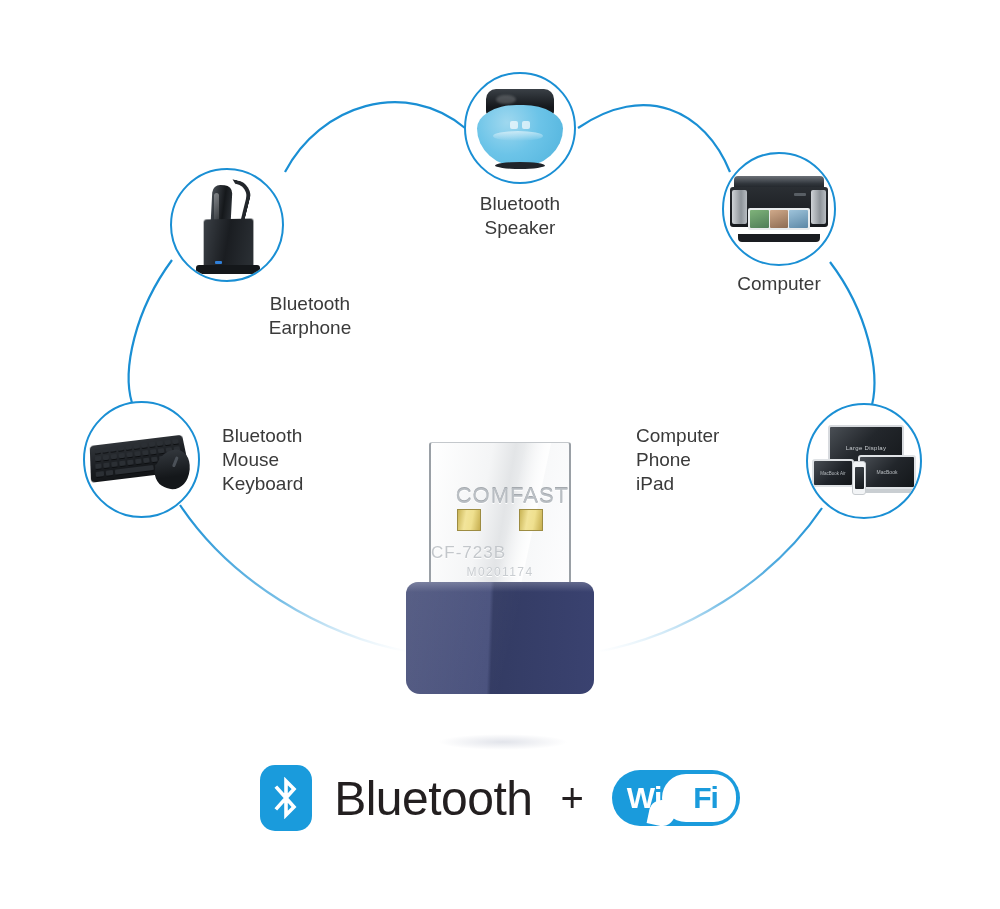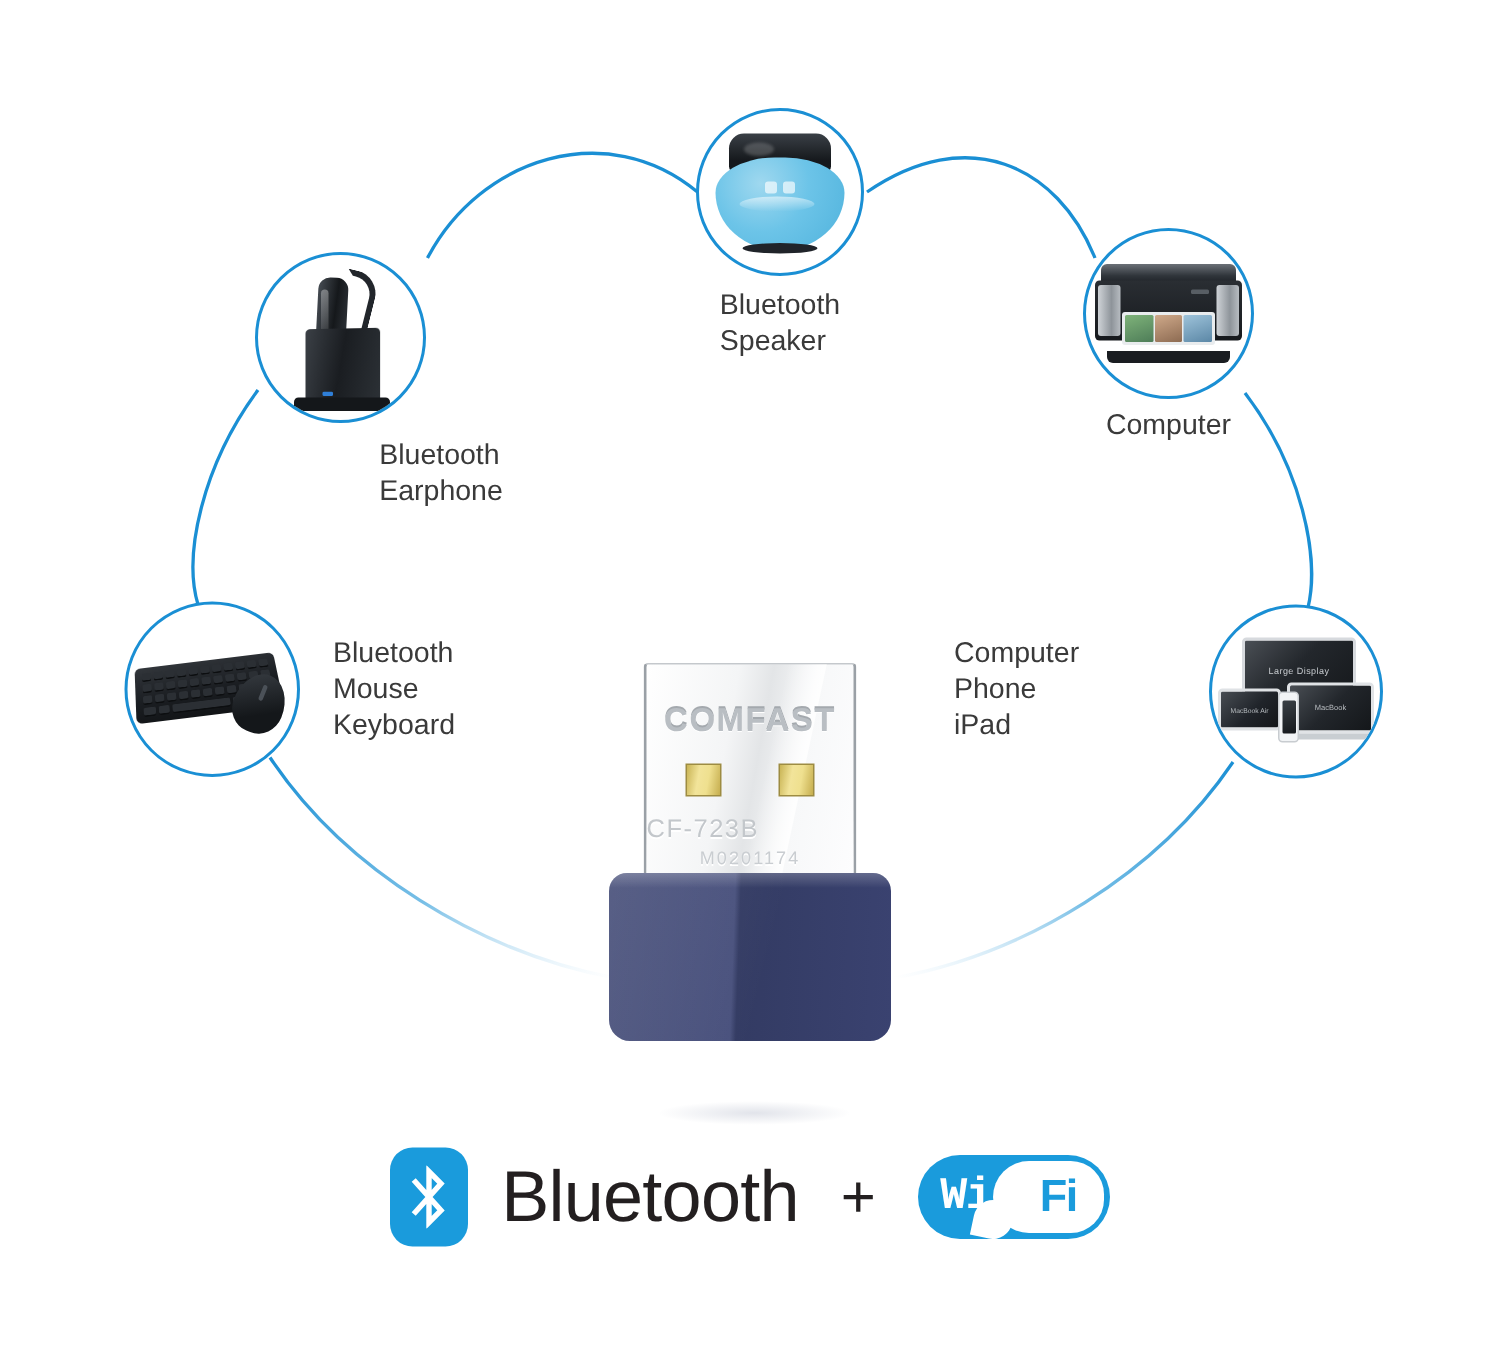--- a/index.html
+++ b/index.html
@@ -25,21 +25,21 @@
     overflow:hidden;
     display:flex; align-items:center; justify-content:center;
   }
   .node-label {
     position:absolute;
     color:#3a3a3a;
     font-size:19px;
     line-height:24px;
     white-space:pre-line;
   }
-  .label-center { text-align:left; transform:translateX(-50%); }
+  .label-center { text-align:center; transform:translateX(-50%); }
   .label-right  { }
   .label-left   { text-align:left; }
 
   
   .speaker { position:relative; width:86px; height:78px; }
   .spk-top {
     position:absolute; left:9px; top:0; width:68px; height:26px;
     background:linear-gradient(180deg,#3a4046 0%,#15181c 70%);
     border-radius:10px 10px 4px 4px;
   }
@@ -216,22 +216,22 @@
     border-right:2px solid #9aa0a6;
     border-top:1px solid #c4c8cc;
     overflow:hidden;
   }
   .usb-sheen{
     position:absolute; left:56%; top:-10%; width:26px; height:130%;
     background:linear-gradient(90deg,rgba(255,255,255,0),rgba(255,255,255,.9));
     transform:skewX(-12deg);
   }
   .usb-brand{
-    position:absolute; left:0; right:0; top:24px; text-align:center;
-    font-size:22px; font-weight:700; letter-spacing:1px;
+    position:absolute; left:0; right:0; top:40px; text-align:right;
+    font-size:22px; font-weight:400; letter-spacing:1px;
     color:#b9bec3;
     text-shadow:0 1px 0 #ffffff, 0 -1px 0 #a4a9ae;
     font-family:"Liberation Sans", sans-serif;
   }
   .usb-pads{
     position:absolute; left:0; right:0; top:66px;
     display:flex; justify-content:center; gap:38px;
   }
   .usb-pads i{
     display:block; width:24px; height:22px;
@@ -283,21 +283,21 @@
   }
   .plus{ font-size:40px; color:#231f20; margin:0 6px; }
   .wifi-badge{
     width:128px; height:56px; border-radius:28px;
     background:#1a9bdc;
     position:relative; overflow:hidden;
     display:flex; align-items:center;
   }
   .wifi-wi{
     color:#ffffff; font-size:30px; font-weight:700;
-    margin-left:15px; z-index:2; letter-spacing:-1px;font-family:Liberation Mono, monospace;
+    margin-left:15px; z-index:2; letter-spacing:-1px;
   }
   .wifi-blob{
     position:absolute; right:4px; top:4px; width:74px; height:48px;
     background:#ffffff; border-radius:26px 24px 24px 26px;
   }
   .wifi-blob:after{
     content:""; position:absolute; left:-13px; bottom:-4px;
     width:26px; height:26px; background:#ffffff;
     border-radius:50% 50% 50% 0; transform:rotate(12deg);
   }
@@ -357,21 +357,21 @@
     <div class="bubble" style="left:170px; top:168px; width:114px; height:114px;">
       <div class="earset">
         <div class="ear-hook"></div>
         <div class="ear-body"></div>
         <div class="ear-sheen"></div>
         <div class="ear-dock"></div>
         <div class="ear-dockled"></div>
         <div class="ear-dockbase"></div>
       </div>
     </div>
-    <div class="node-label label-center" style="left:294px; top:292px;">Bluetooth Earphone</div>
+    <div class="node-label label-center" style="left:310px; top:292px;">Bluetooth Earphone</div>
   </div>
 
   <div class="node">
     <div class="bubble" style="left:722px; top:152px; width:114px; height:114px;">
       <div class="printer">
         <div class="prn-lid"></div>
         <div class="prn-body"></div>
         <div class="prn-btn"></div>
         <div class="prn-sideL"></div>
         <div class="prn-sideR"></div>

